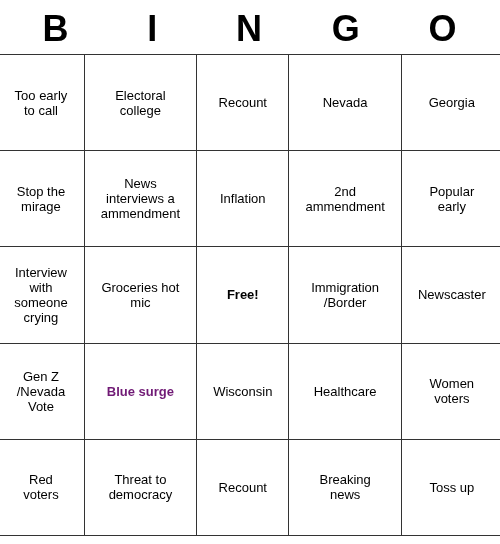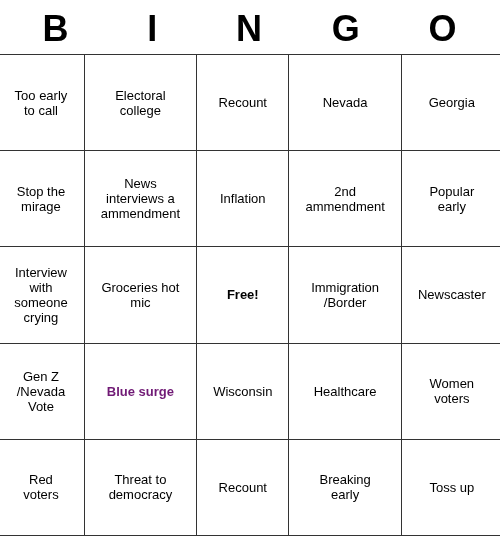--- a/index.html
+++ b/index.html
@@ -96,17 +96,17 @@
         <td>Gen Z /Nevada Vote</td>
         <td class="blue-surge">Blue surge</td>
         <td>Wisconsin</td>
         <td>Healthcare</td>
         <td>Women voters</td>
       </tr>
       <tr>
         <td>Red voters</td>
         <td class="small-text">Threat to democracy</td>
         <td>Recount</td>
-        <td>Breaking early</td>
+        <td>Breaking news</td>
         <td class="toss-up">Toss up</td>
       </tr>
     </tbody>
 </table>
 
 </body></html>

